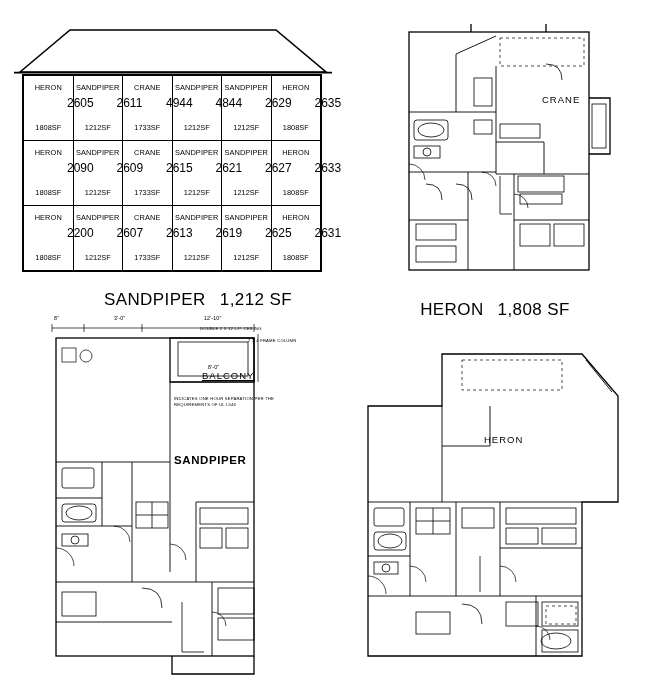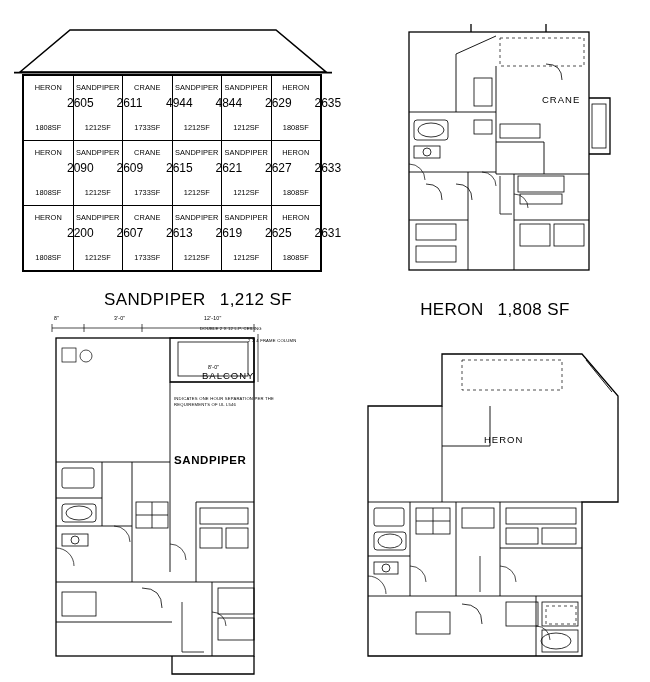--- a/index.html
+++ b/index.html
@@ -338,21 +338,21 @@
       <path d="M148 232 A16 16 0 0 1 164 248"></path>
       <path d="M190 300 A14 14 0 0 1 204 314"></path>
     </g>
 
     <g stroke="#000" fill="none" stroke-width="0.7">
       <circle cx="64" cy="44" r="6"></circle>
       <rect x="40" y="36" width="14" height="14"></rect>
     </g>
   </svg>
 
-  <div class="plan-label" style="left:180px; top:82px;">BALCONY</div>
+  <div class="plan-label" style="left:180px; top:82px;text-decoration:underline;">BALCONY</div>
   <div class="plan-label big" style="left:152px; top:166px;">SANDPIPER</div>
 </div>
 
 <div class="panel" id="heron-panel">
   <div class="plan-title" style="top:0px; left:0; width:290px;">
     <span>HERON</span><span class="sf">1,808 SF</span>
   </div>
 
   <svg style="position:absolute; left:0; top:26px;" width="290" height="356" viewBox="0 0 290 356">
     <g stroke="#000" fill="none" stroke-width="1.3">

